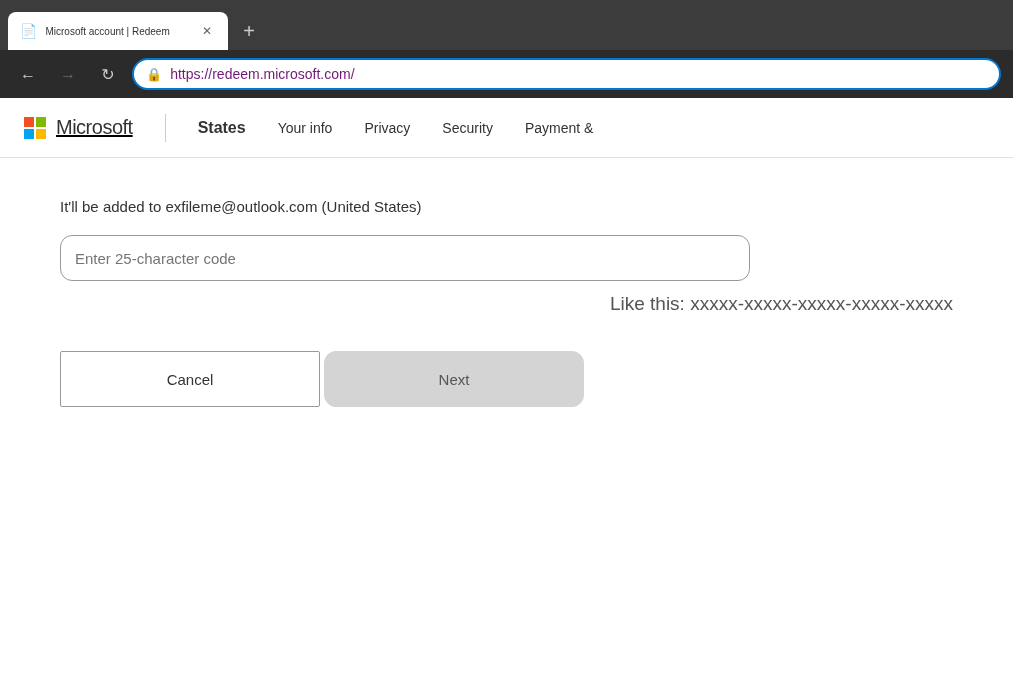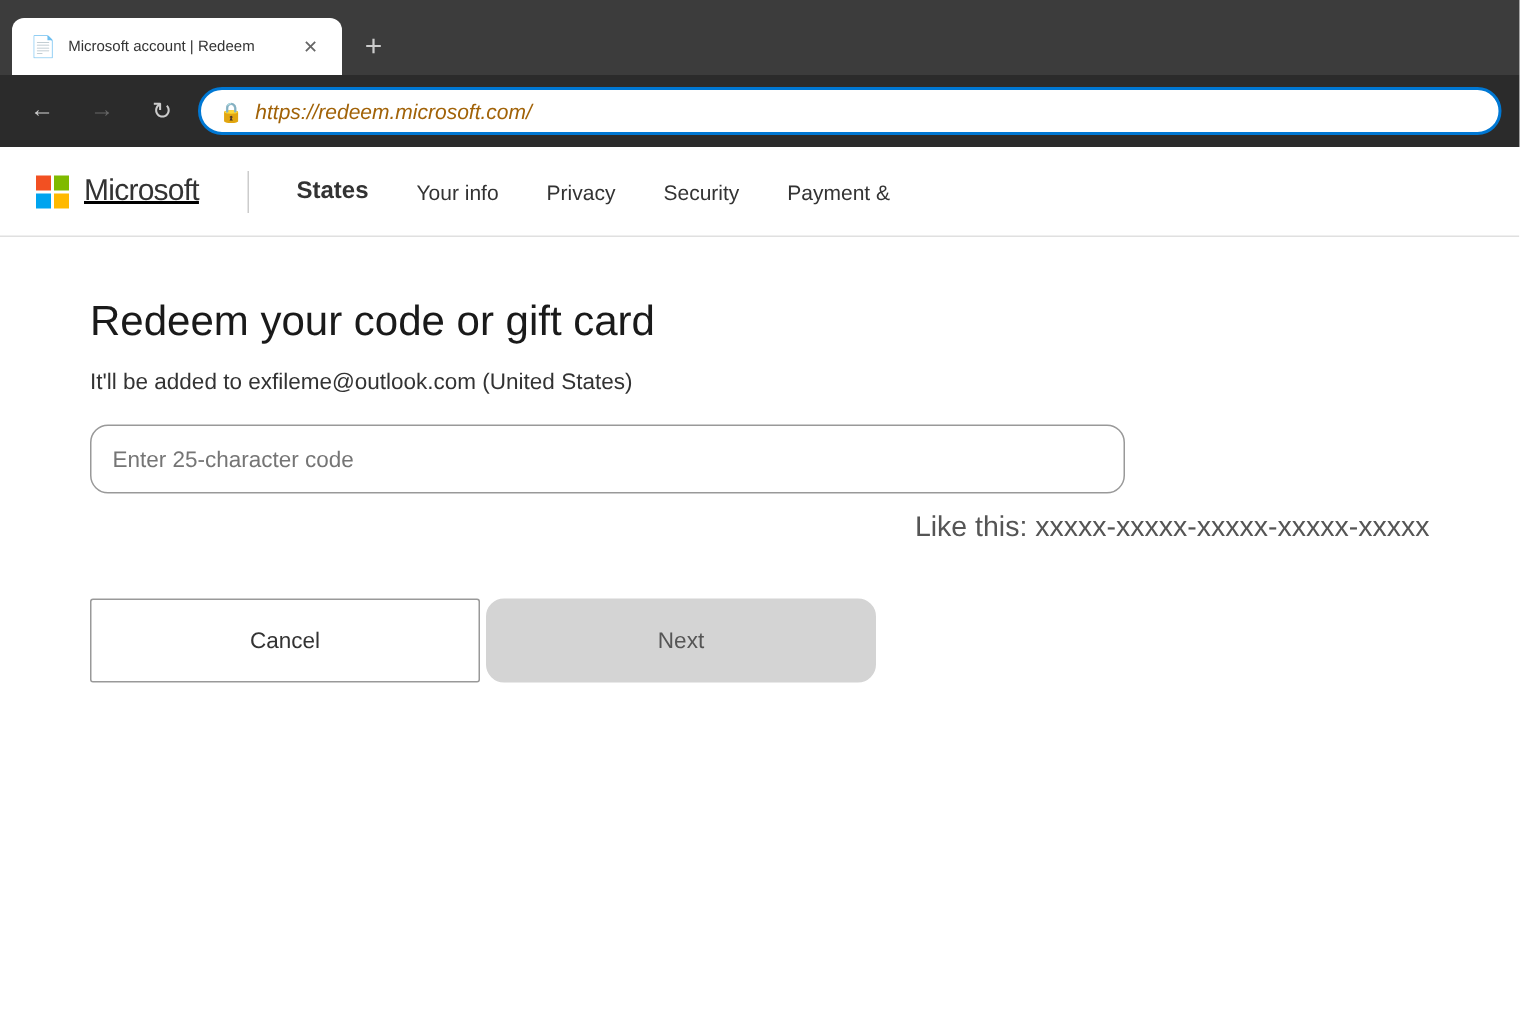--- a/index.html
+++ b/index.html
@@ -93,23 +93,22 @@
       padding: 0 12px;
       gap: 8px;
       border: 2px solid #0078d4;
     }
     .lock-icon {
       color: #555;
       font-size: 13px;
     }
     .url-text {
       font-size: 14px;
-      color: #a16207;
+      color: #701a75;
       flex: 1;
-      font-style: italic;
     }
 
     
     .page-content {
       width: 100%;
       height: calc(675px - 98px);
       background: #fff;
       overflow: hidden;
     }
 
@@ -271,21 +270,20 @@
     </div>
     <div class="header-divider"></div>
     <span class="nav-link active">States</span>
     <span class="nav-link">Your info</span>
     <span class="nav-link">Privacy</span>
     <span class="nav-link">Security</span>
     <span class="nav-link">Payment &amp;</span>
   </div>
 
   <div class="main-content">
-    <h1 class="page-heading">Redeem your code or gift card</h1>
     <p class="subtitle">It'll be added to exfileme@outlook.com (United States)</p>
     <input class="code-input" type="text" placeholder="Enter 25-character code" style="">
     <p class="code-hint">Like this: xxxxx-xxxxx-xxxxx-xxxxx-xxxxx</p>
     <div class="button-row">
       <button class="btn-cancel">Cancel</button>
       <button class="btn-next">Next</button>
     </div>
   </div>
 
 </div>

